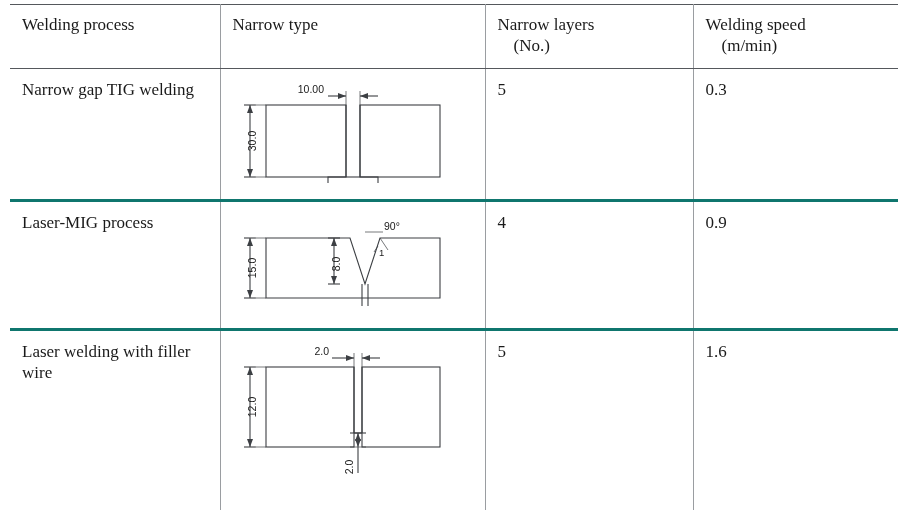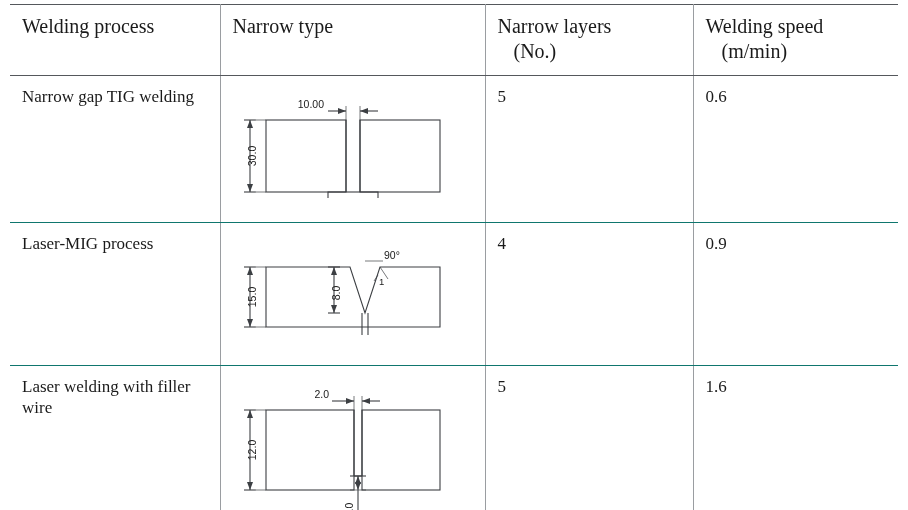--- a/index.html
+++ b/index.html
@@ -26,54 +26,54 @@
     margin: 4px 10px 0 10px;
     table-layout: fixed;
   }
   table.spec-table col.c0 { width: 210px; }
   table.spec-table col.c1 { width: 265px; }
   table.spec-table col.c2 { width: 208px; }
   table.spec-table col.c3 { width: 205px; }
 
   thead th {
     font-weight: normal;
-    font-size: 20px;
+    font-size: 17px;
     text-align: left;
     vertical-align: top;
     padding: 9px 12px 11px 12px;
     border-top: 1.6px solid #55585c;
     border-bottom: 1.2px solid #55585c;
     line-height: 1.25;
   }
   tbody td {
     font-size: 17px;
     text-align: left;
     vertical-align: top;
     padding: 10px 12px 12px 12px;
-    border-bottom: 1px solid #0f766e;
+    border-bottom: 3px solid #0f766e;
     line-height: 1.25;
   }
   tbody tr:last-child td {
     border-bottom: 1.6px solid #55585c;
   }
   
   thead th.vr, tbody td.vr {
     border-right: 1px solid #9a9da1;
   }
   td.diagram-cell {
     padding: 6px 4px 8px 4px;
   }
   .row1 td { height: 108px; }
   .row2 td { height: 104px; }
   .row3 td { height: 160px; }
 
   .figure {
     position: relative;
     width: 250px;
-    margin: 16px auto;
+    margin: 8px auto;
     text-align: right;
   }
   .figure svg { display: block; }
   .hdr-line2 { display: block; margin-left: 16px; }
 </style>
 </head>
 <body>
 
 <div class="table-wrap">
   <table class="spec-table">
@@ -141,21 +141,21 @@
               </g>
               <text x="28" y="58" font-family="Liberation Sans, sans-serif" font-size="10.5" fill="#1a1a1a" transform="rotate(-90 28 58)" text-anchor="middle">30.0</text>
               <text x="96" y="10" font-family="Liberation Sans, sans-serif" font-size="10.5" fill="#1a1a1a" text-anchor="end">10.00</text>
             </svg>
           </div>
         </td>
         <td class="vr">
           <span>5</span>
         </td>
         <td>
-          <span>0.6</span>
+          <span>0.3</span>
         </td>
       </tr>
 
       <tr class="row2">
         <td class="vr">
           <span>Laser-MIG process</span>
         </td>
         <td class="vr diagram-cell">
           <div class="figure">
             <svg width="250" height="96" viewBox="0 0 250 96" aria-hidden="true">

